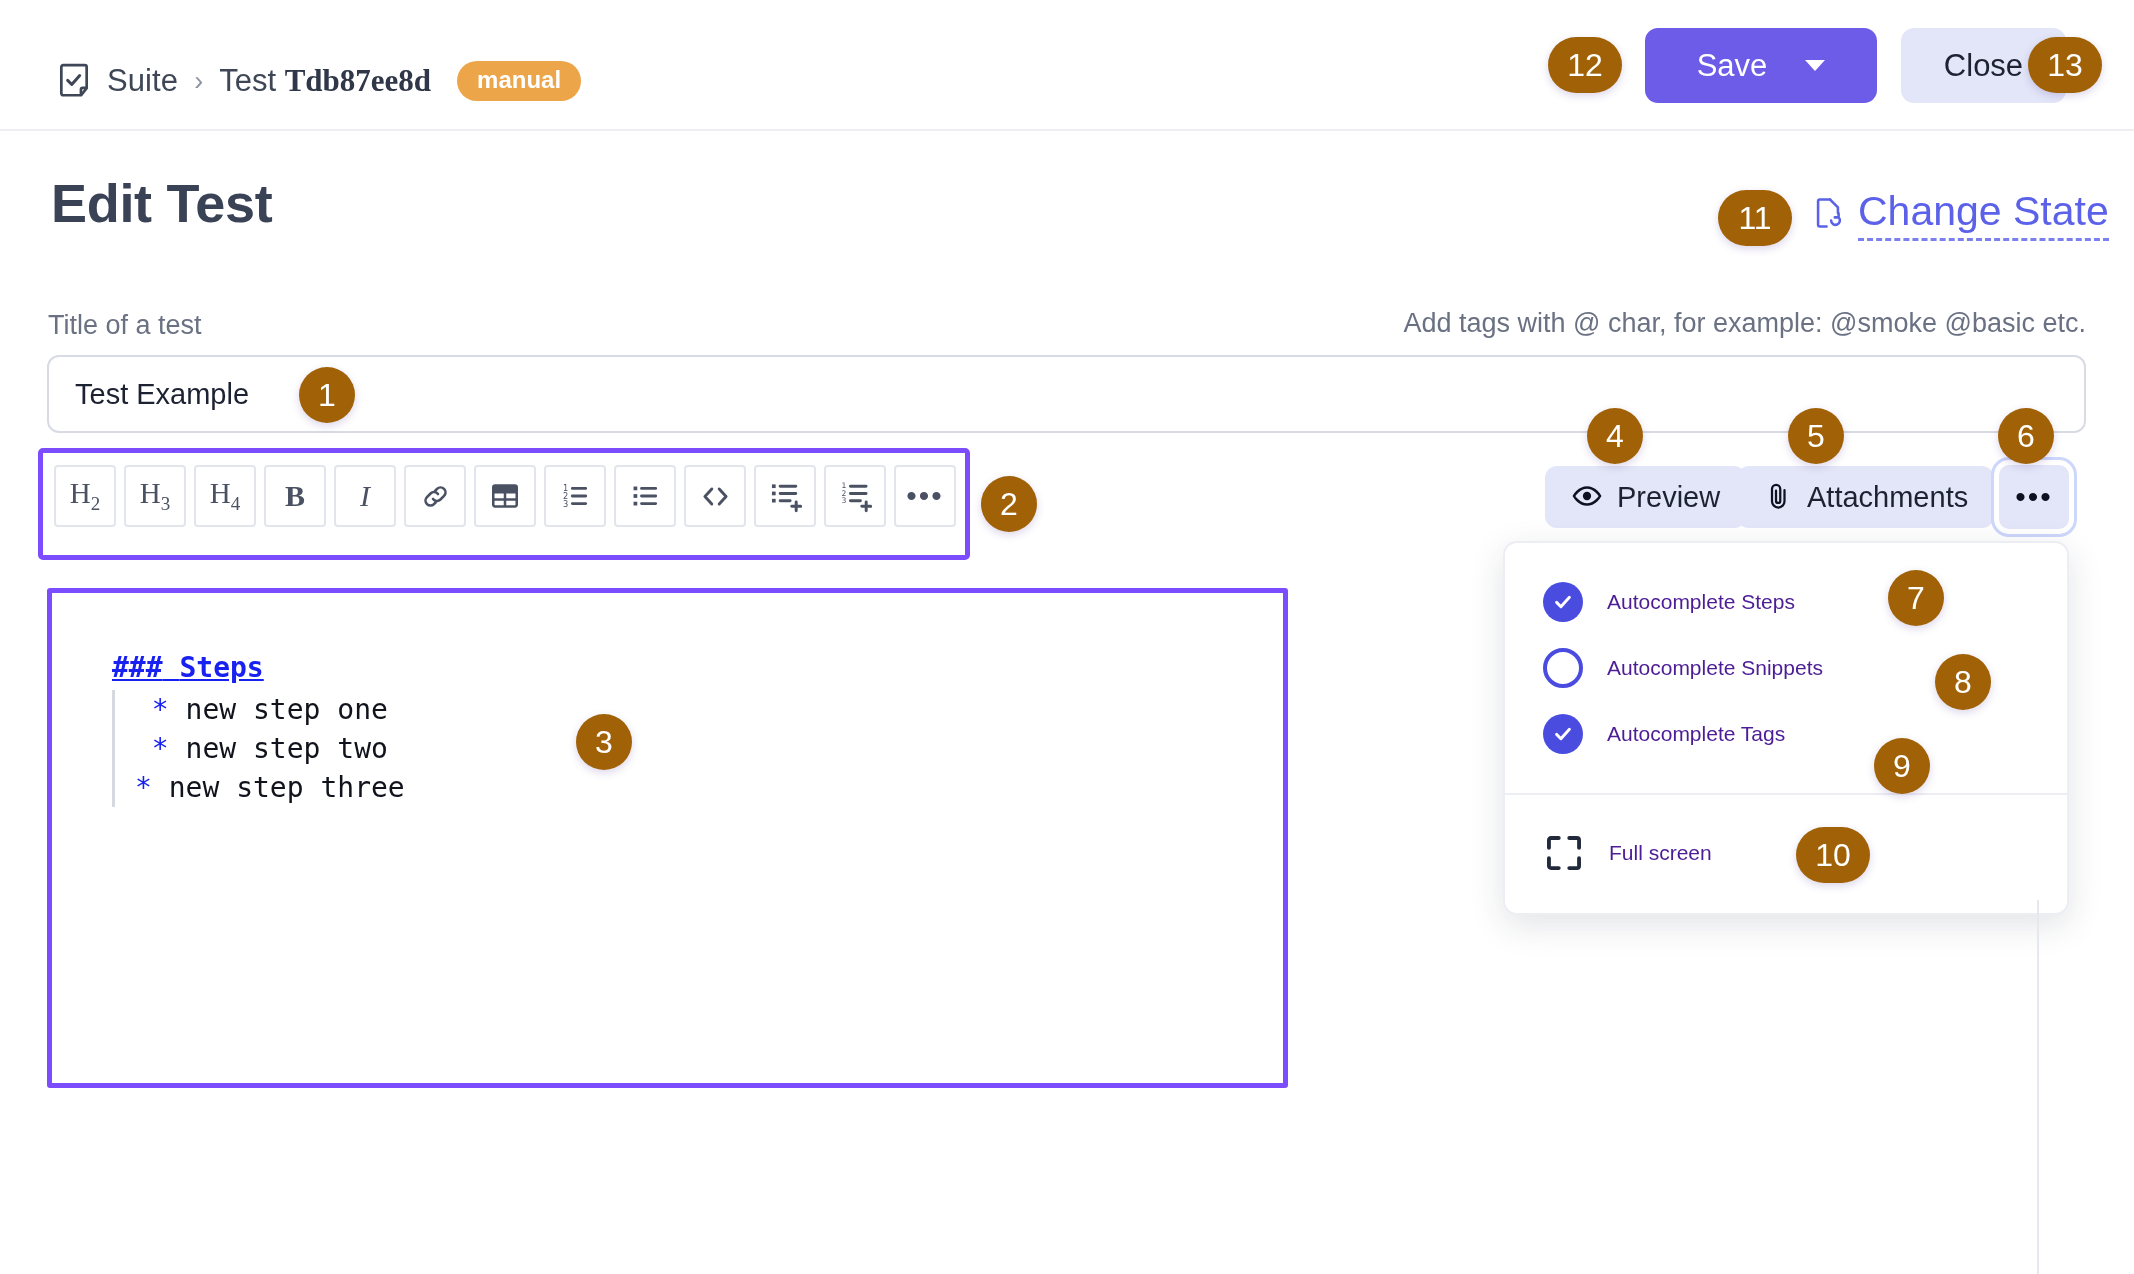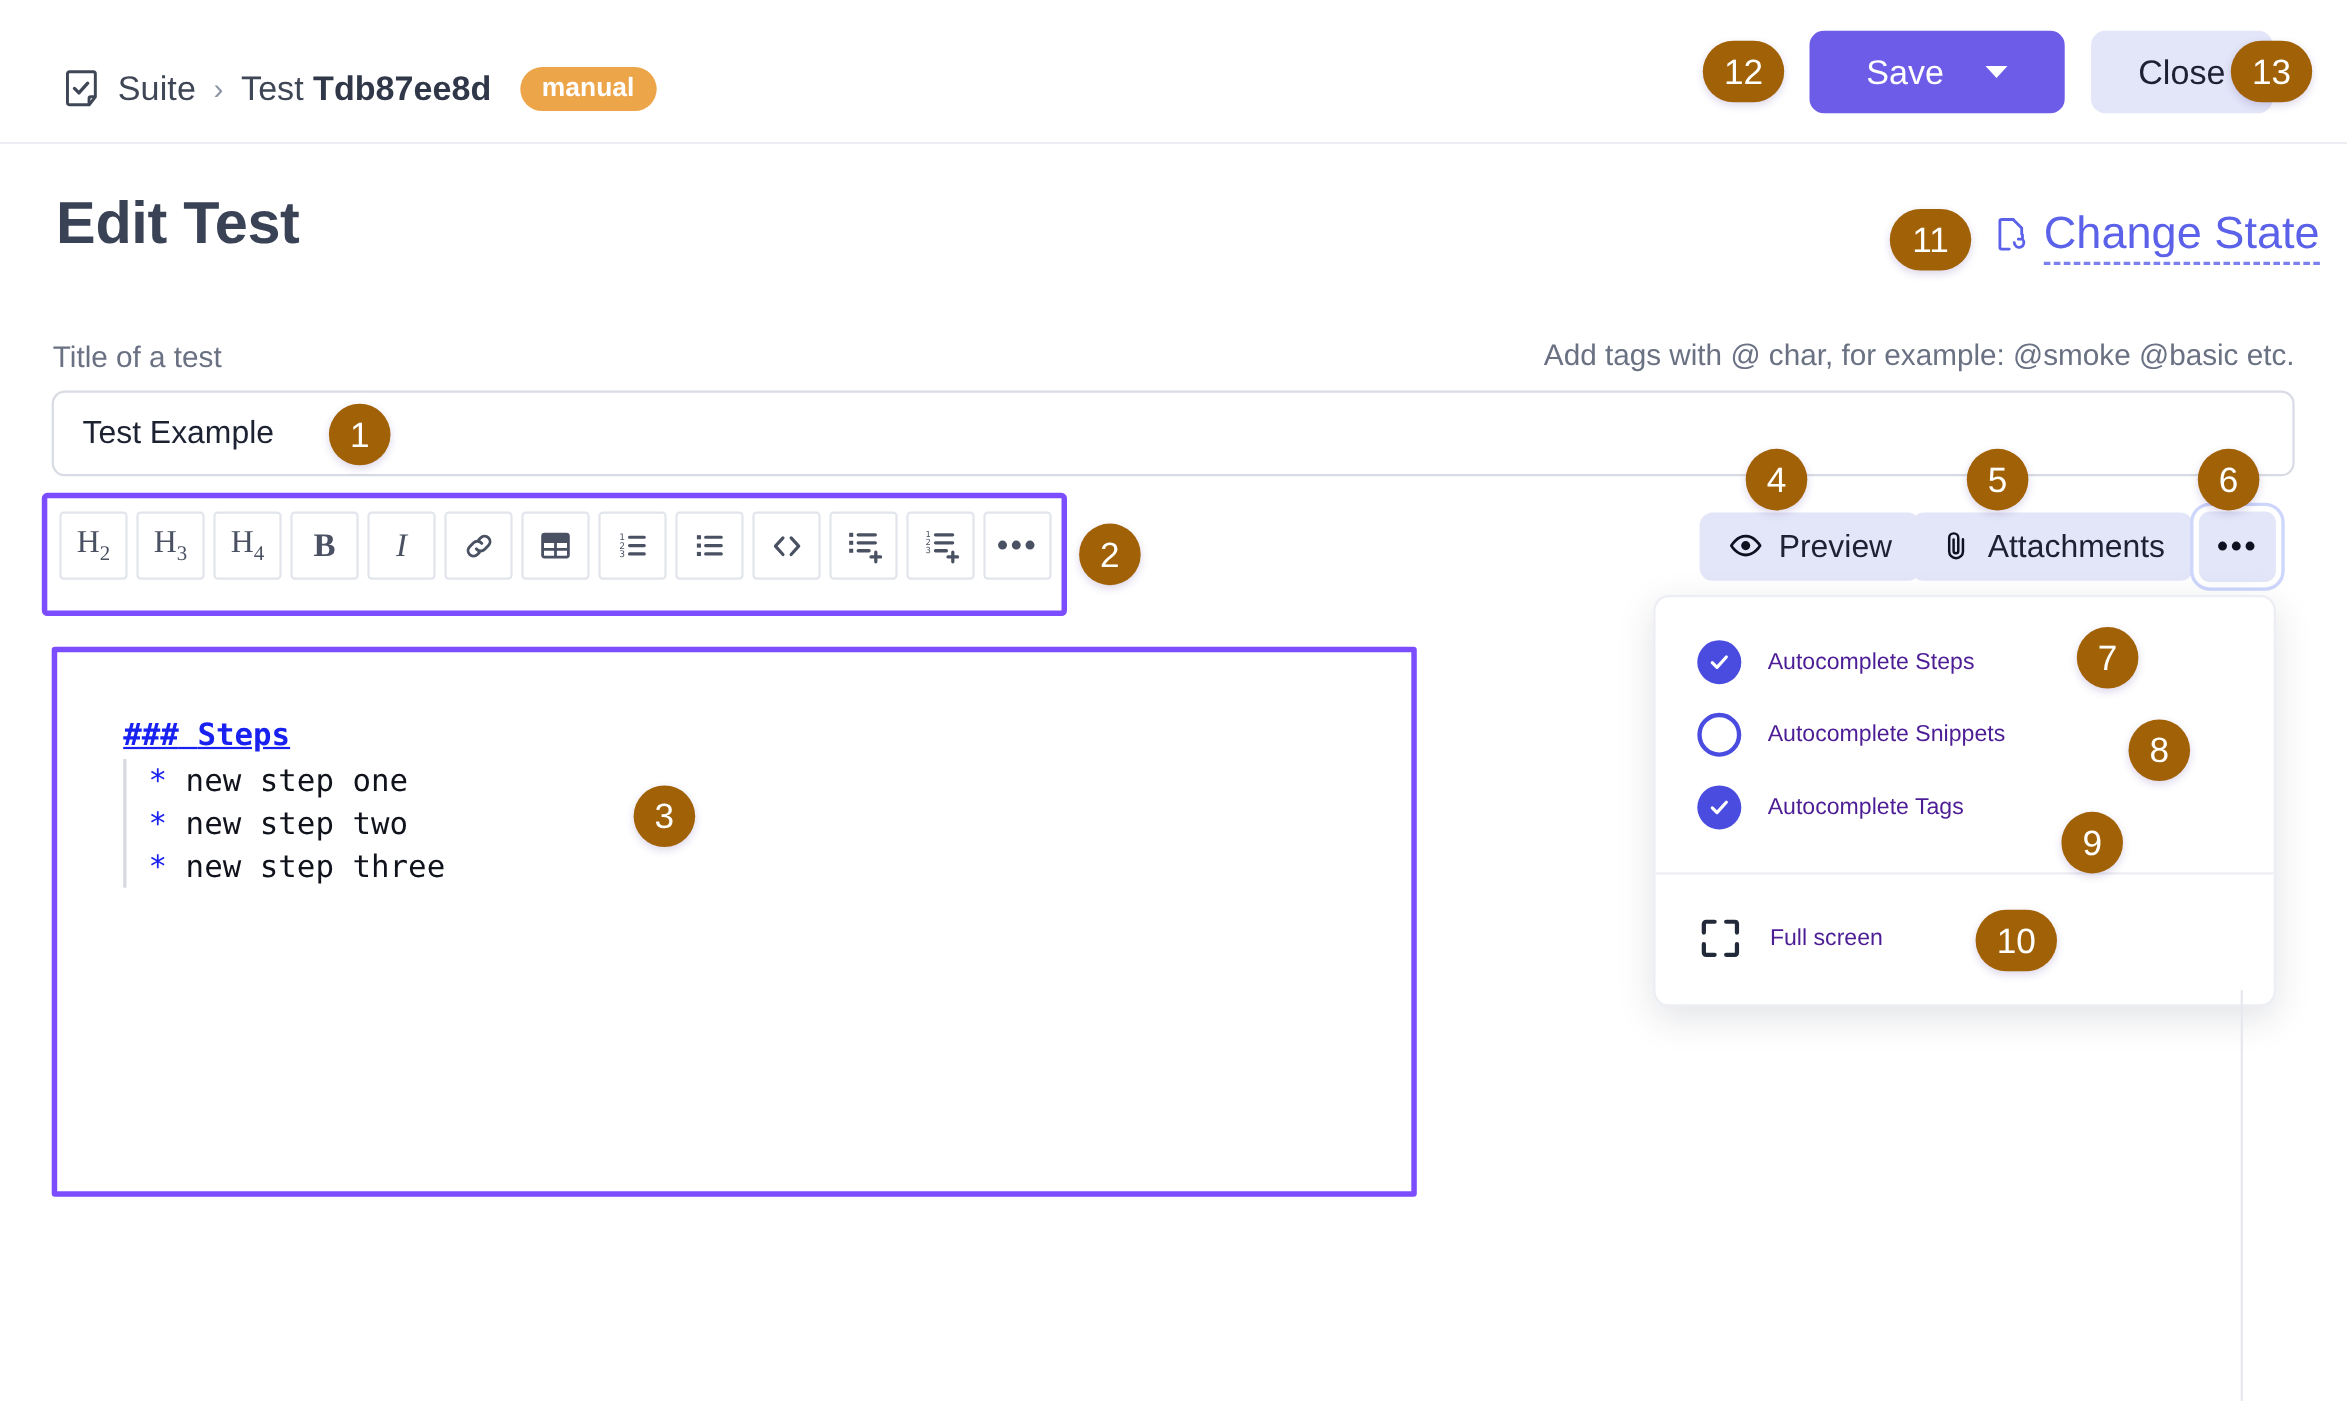--- a/index.html
+++ b/index.html
@@ -48,21 +48,21 @@
   }
   .crumb-sep {
     font-size: 27px;
     color: #8d94a3;
     padding: 0 2px;
   }
   .crumb-test {
     font-size: 31px;
     color: #3f4757;
   }
-  .crumb-test b { font-weight: 700; color: #2f3748; }
+  .crumb-test b { font-weight: 700; color: #2f3748; font-family: Liberation Serif, serif; }
 
   .badge-manual {
     margin-left: 12px;
     background: #eda54a;
     color: #ffffff;
     font-size: 24px;
     font-weight: 600;
     padding: 7px 20px 9px 20px;
     border-radius: 22px;
     line-height: 1;
@@ -255,21 +255,21 @@
     color: #1821f0;
     font-weight: 700;
     margin-bottom: 3px;
     white-space: pre;
     text-decoration: underline;
   }
   .md-list {
     border-left: 3px solid #d6d9e0;
     padding-left: 20px;
   }
-  .md-li { white-space: pre; color: #10131c; }
+  .md-li { white-space: pre; color: #10131c; text-align: center; }
   .md-star { color: #1821f0; }
 
   
   .btn-preview {
     position: absolute;
     left: 1545px;
     top: 466px;
     height: 62px;
     padding: 0 26px;
     background: #e3e6f8;

